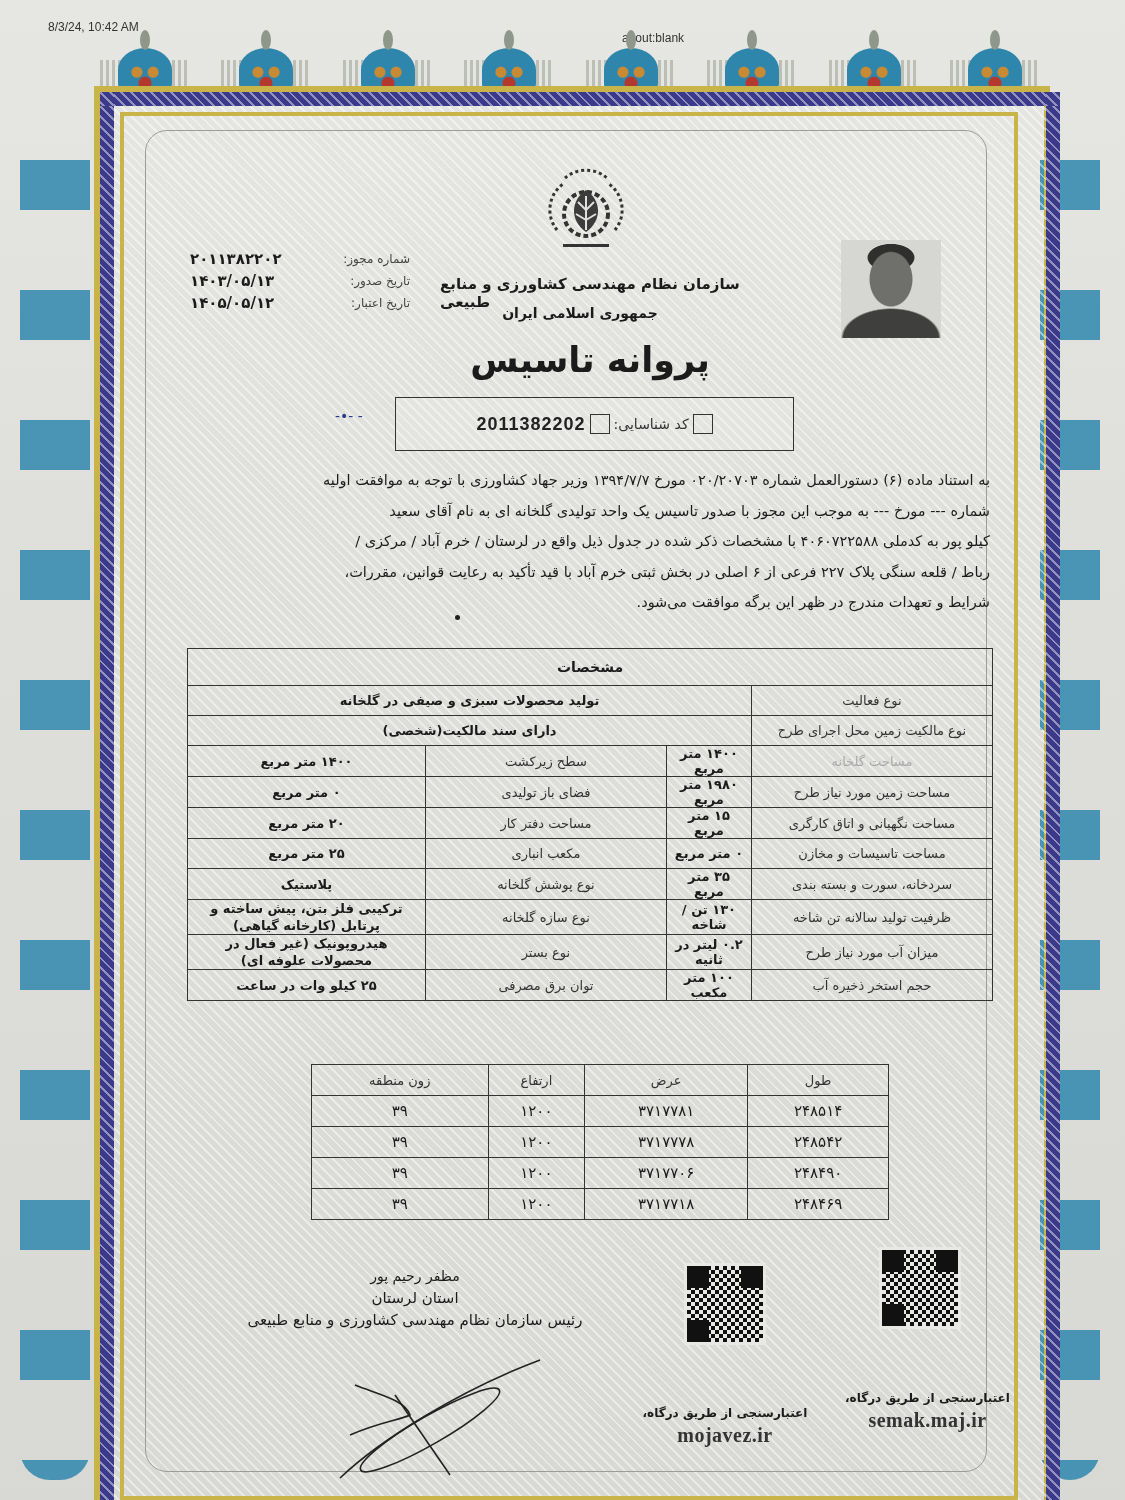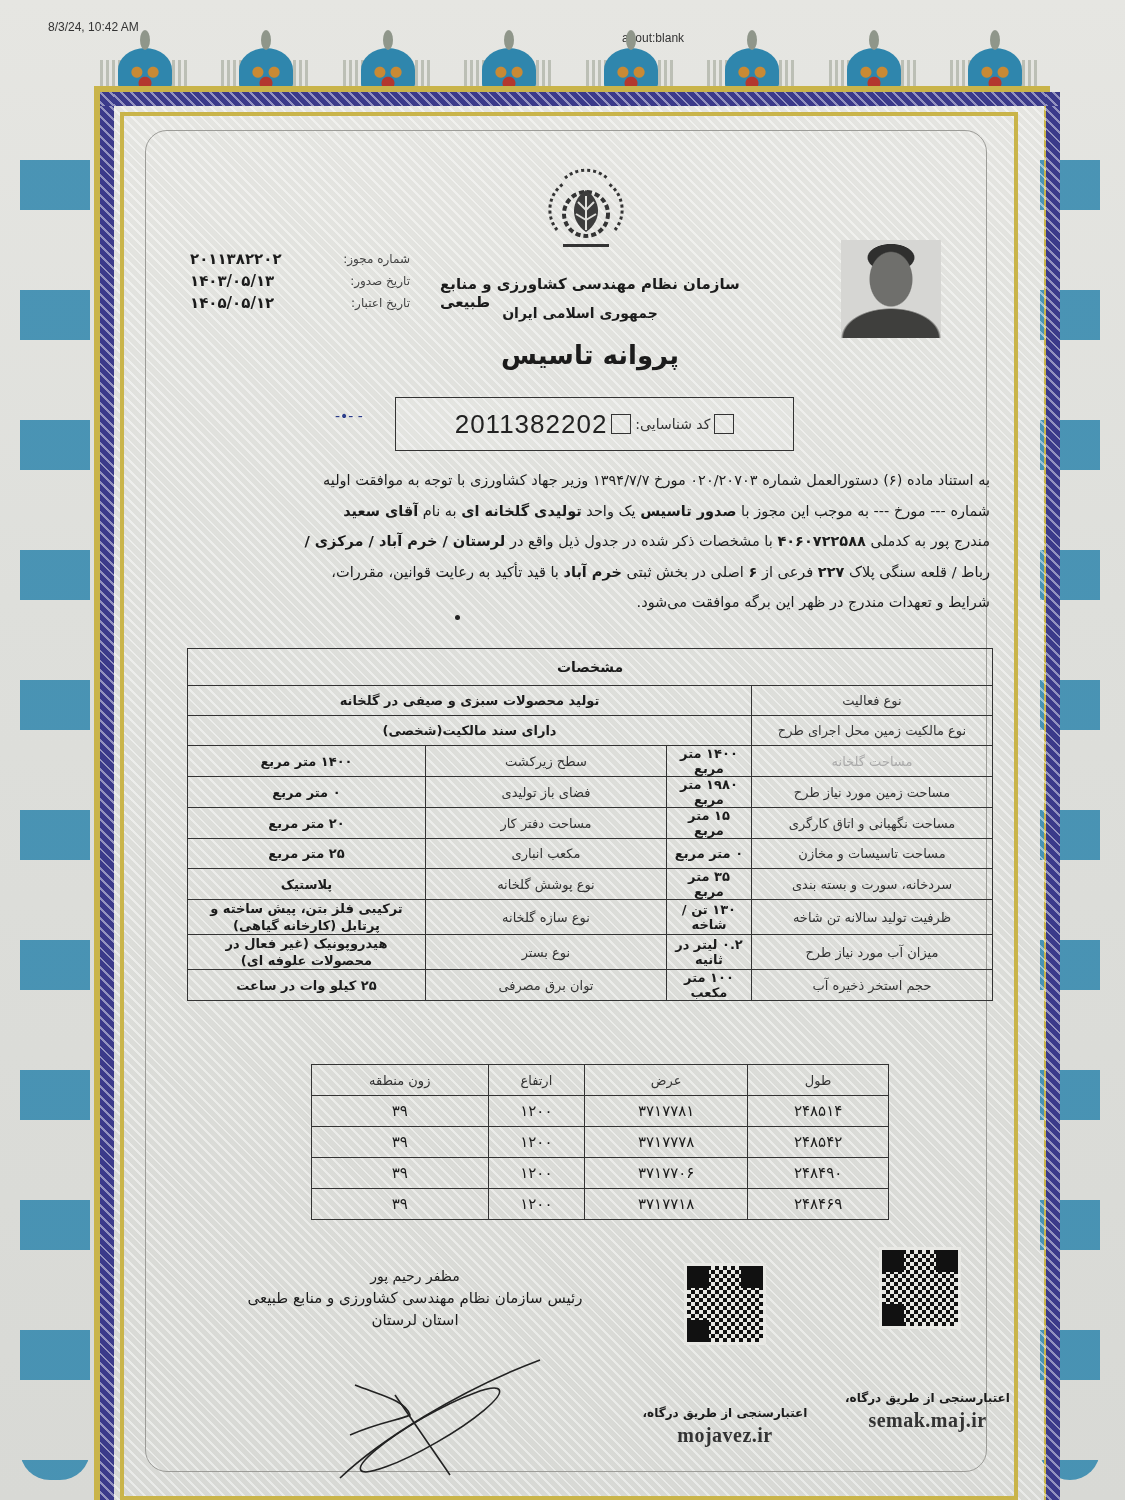--- a/index.html
+++ b/index.html
@@ -41,42 +41,42 @@
   .frame-inner { position:absolute; left:120px; top:112px; width:890px; height:1380px; border:4px solid #c9b44a; }
   .side-orn { position:absolute; width:70px; background:repeating-linear-gradient(180deg,transparent 0 40px,#2f86ad 40px 90px,transparent 90px 130px); opacity:.85; border-radius:30px; }
   .side-orn.left { left:20px; top:120px; height:1360px; }
   .side-orn.right { left:1040px; top:120px; height:1360px; width:60px; }
   .inner-line { position:absolute; left:145px; top:130px; width:840px; height:1340px; border:1px solid #9c9c98; border-radius:22px; }
 
   
   .logo { position:absolute; left:543px; top:168px; width:86px; height:86px; }
   .org-name { position:absolute; left:440px; top:275px; width:300px; text-align:left; font-size:15px; font-weight:bold; direction:rtl; }
   .country { position:absolute; left:470px; top:305px; width:220px; text-align:center; font-size:14px; font-weight:bold; direction:rtl; }
-  .doc-title { position:absolute; left:470px; top:340px; width:240px; text-align:center; font-size:26px; font-weight:bold; direction:rtl; }
+  .doc-title { position:absolute; left:470px; top:340px; width:240px; text-align:center; font-size:35px; font-weight:bold; direction:rtl; }
   .photo { position:absolute; left:841px; top:240px; width:100px; height:98px;
     background:
       radial-gradient(ellipse 22px 28px at 50% 40%, #6f6f6c 0 95%, transparent 100%),
       radial-gradient(ellipse 24px 14px at 50% 18%, #2f2f2e 0 95%, transparent 100%),
       radial-gradient(ellipse 50px 30px at 50% 100%, #3f3f3d 0 95%, transparent 100%),
       #d6d6d3;
   }
 
   .meta { position:absolute; left:190px; top:248px; width:220px; direction:rtl; font-size:13px; }
   .meta-row { display:flex; justify-content:space-between; height:22px; align-items:center; }
   .meta-label { color:#444; font-size:12px; }
   .meta-val { font-size:15px; font-weight:bold; letter-spacing:1px; }
 
   .code-box { position:absolute; left:395px; top:397px; width:397px; height:52px; border:1px solid #333; display:flex; align-items:center; justify-content:center; direction:rtl; gap:4px; background:rgba(255,255,255,.1); }
   .code-box .cb { display:inline-block; width:18px; height:18px; border:1px solid #333; }
   .code-box .lbl { font-size:14px; color:#333; }
-  .code-box .val { font-family:"Liberation Sans", sans-serif; font-size:26px; color:#222; letter-spacing:1px; }
+  .code-box .val { font-family:"Liberation Sans", sans-serif; font-size:18px; color:#222; letter-spacing:1px;font-weight:bold; }
   .dash-mark { position:absolute; left:335px; top:408px; font-size:14px; color:#2b3c8a; }
 
   .body-text { position:absolute; left:190px; top:465px; width:800px; direction:rtl; text-align:justify; font-size:14.5px; line-height:30.5px; text-align-last:right; }
-  .body-text b { font-weight:bold; }
+  .body-text b { font-weight:normal; }
   .dot { position:absolute; left:455px; top:615px; width:5px; height:5px; border-radius:50%; background:#222; }
 
   
   table { border-collapse:collapse; direction:rtl; }
   .spec { position:absolute; left:187px; top:648px; width:806px; font-size:13px; }
   .spec td, .spec th { border:1px solid #333; height:29px; padding:0 6px; text-align:center; }
   .spec th { font-weight:bold; font-size:14px; height:36px; }
   .spec .lab { color:#333; width:228px; }
   .spec .val { font-weight:bold; }
   .spec .faded { color:#aaa; }
@@ -206,21 +206,21 @@
     <span class="cb"></span>
     <span class="val">2011382202</span>
   </div>
 
   <div class="body-text">
     <div><span>به استناد ماده (۶) دستورالعمل شماره ۰۲۰/۲۰۷۰۳ مورخ ۱۳۹۴/۷/۷ وزیر جهاد کشاورزی با توجه به موافقت اولیه</span></div>
     <div>
       <span>شماره --- مورخ --- به موجب این مجوز با</span> <b>صدور تاسیس</b> <span>یک واحد</span> <b>تولیدی گلخانه ای</b> <span>به نام</span> <b>آقای سعید</b>
     </div>
     <div>
-      <span>مندرج پور به کدملی</span> <b>۴۰۶۰۷۲۲۵۸۸</b> <span>با مشخصات ذکر شده در جدول ذیل واقع در</span> <b>لرستان / خرم آباد / مرکزی /</b>
+      <span>کیلو پور به کدملی</span> <b>۴۰۶۰۷۲۲۵۸۸</b> <span>با مشخصات ذکر شده در جدول ذیل واقع در</span> <b>لرستان / خرم آباد / مرکزی /</b>
     </div>
     <div>
       <span>رباط / قلعه سنگی پلاک</span> <b>۲۲۷</b> <span>فرعی از</span> <b>۶</b> <span>اصلی در بخش ثبتی</span> <b>خرم آباد</b> <span>با قید تأکید به رعایت قوانین، مقررات،</span>
     </div>
     <div><span>شرایط و تعهدات مندرج در ظهر این برگه موافقت می‌شود.</span></div>
   </div>
   <div class="dot"></div>
 
   <table class="spec">
     <tbody>
@@ -316,22 +316,22 @@
       <td class="num">۲۴۸۴۶۹</td>
       <td class="num">۳۷۱۷۷۱۸</td>
       <td class="num">۱۲۰۰</td>
       <td class="num">۳۹</td>
     </tr>
   </tbody>
     </table>
 
   <div class="sign">
     <div class="name">مظفر رحیم پور</div>
+    <div>استان لرستان</div>
     <div>رئیس سازمان نظام مهندسی کشاورزی و منابع طبیعی</div>
-    <div>استان لرستان</div>
   </div>
   <svg class="signature" viewBox="0 0 300 140">
     <g fill="none" stroke="#222" stroke-width="1.6">
       <path d="M20 138 C60 100 140 50 220 20"></path>
       <ellipse cx="110" cy="90" rx="80" ry="14" transform="rotate(-30 110 90)"></ellipse>
       <path d="M35 45 C60 55 85 60 90 75 C80 80 60 82 30 95"></path>
       <path d="M75 55 L130 135"></path>
     </g>
   </svg>
 

